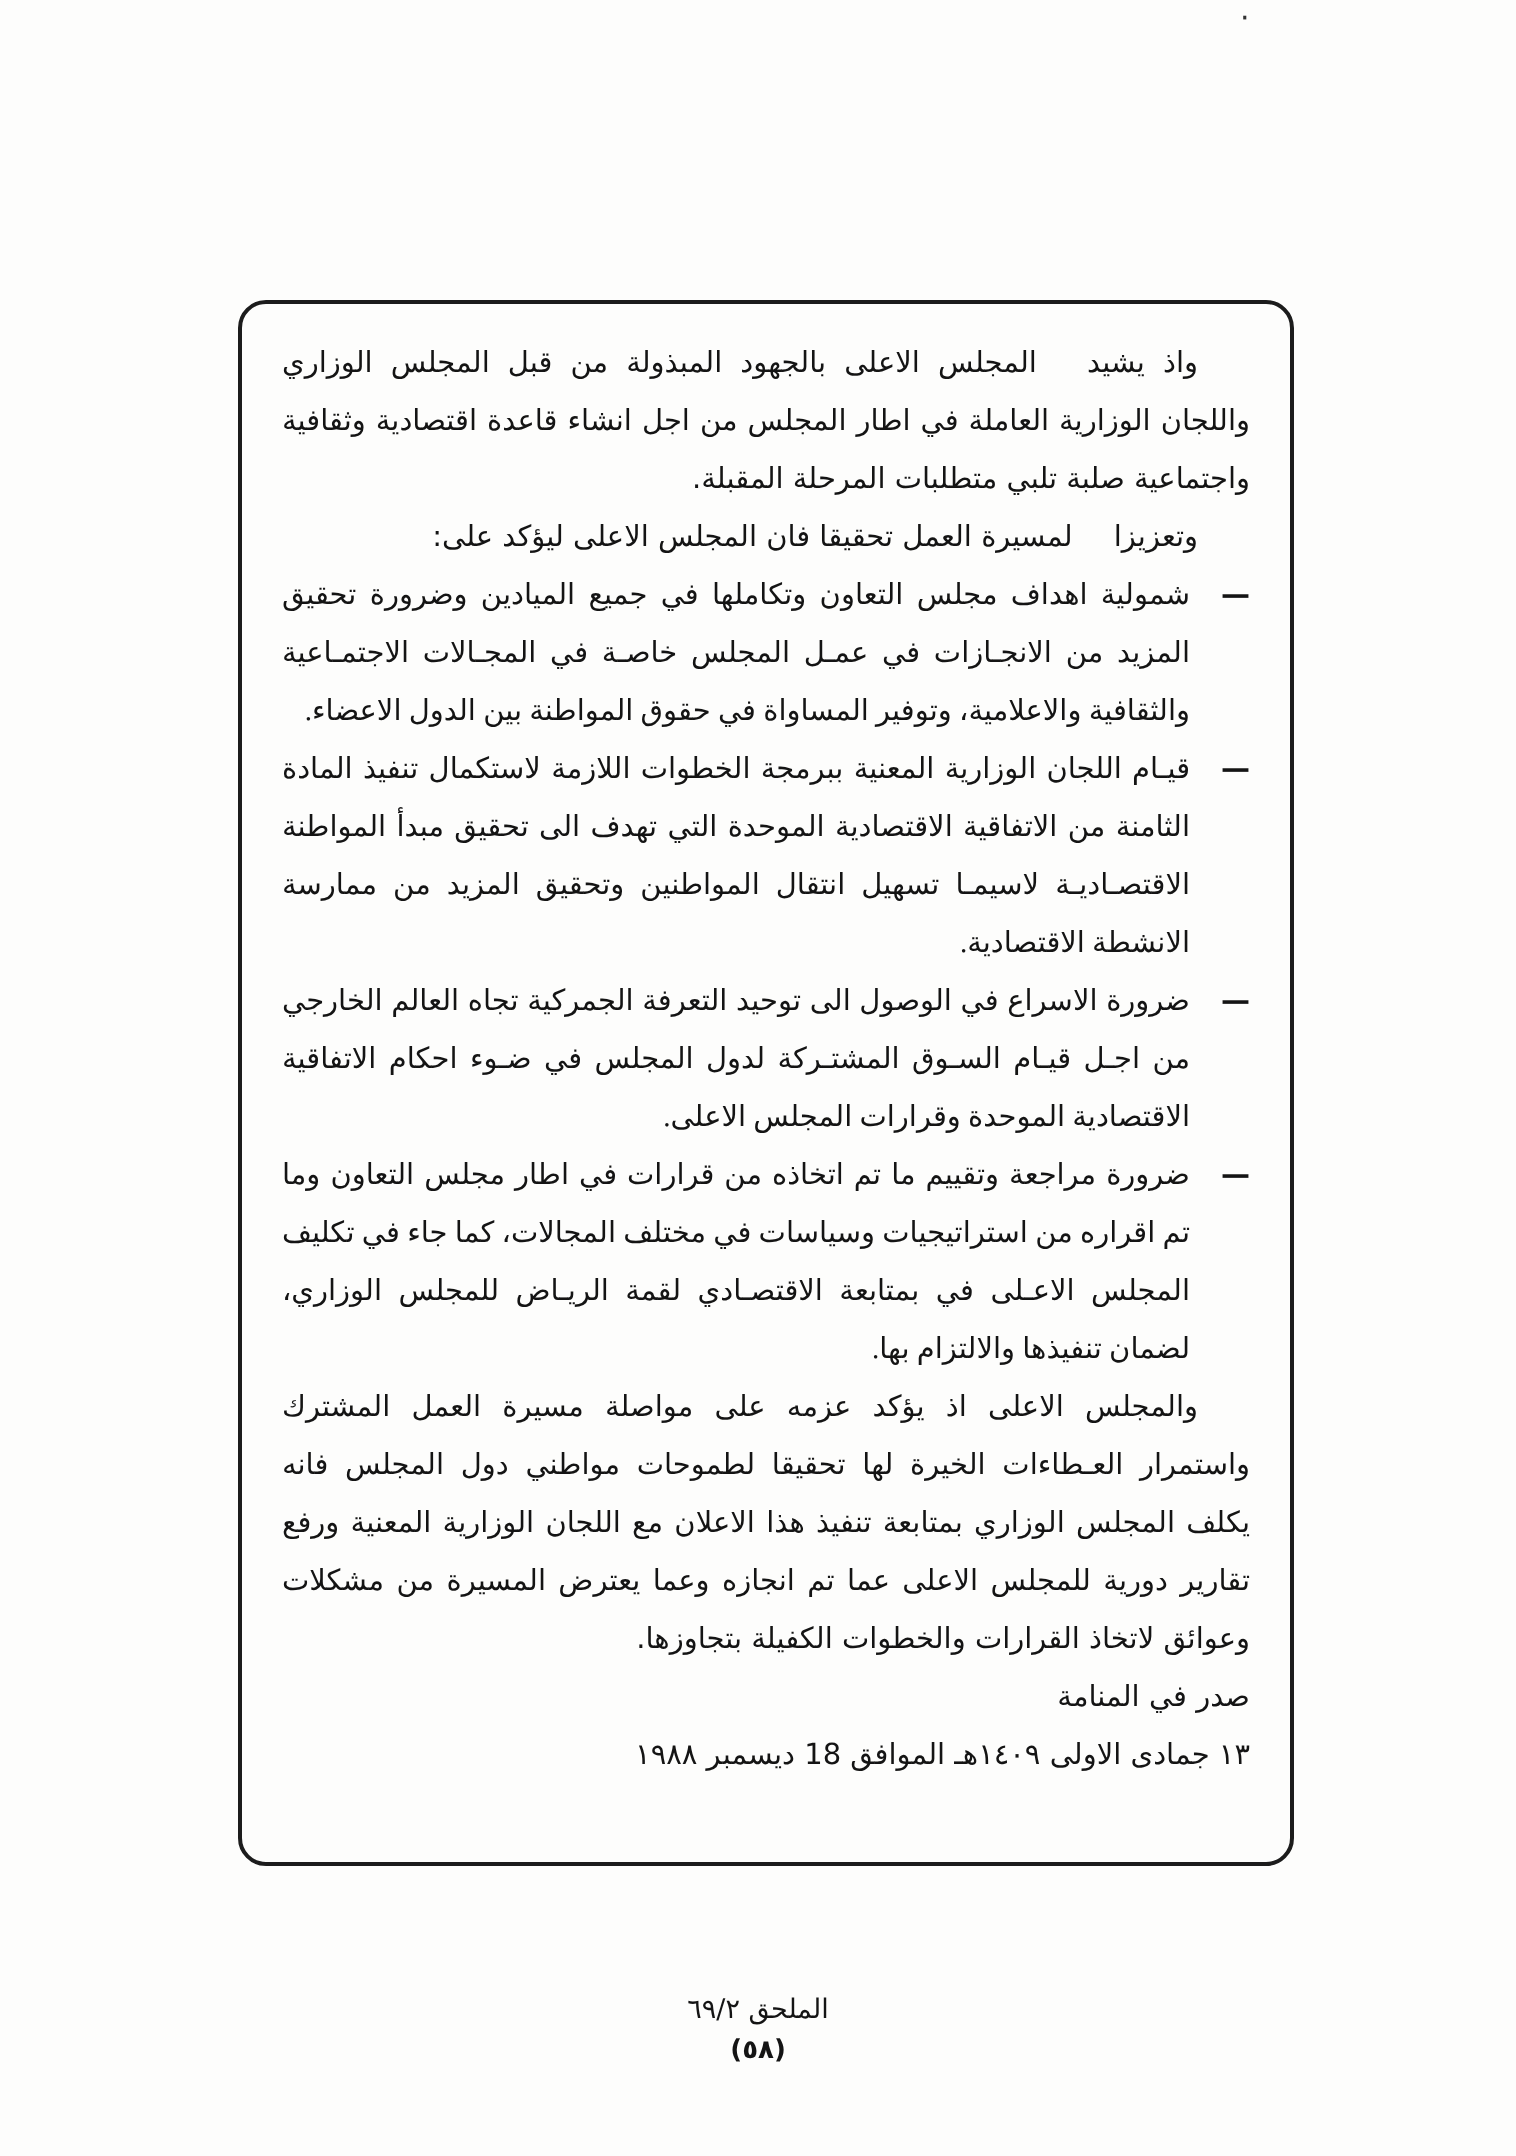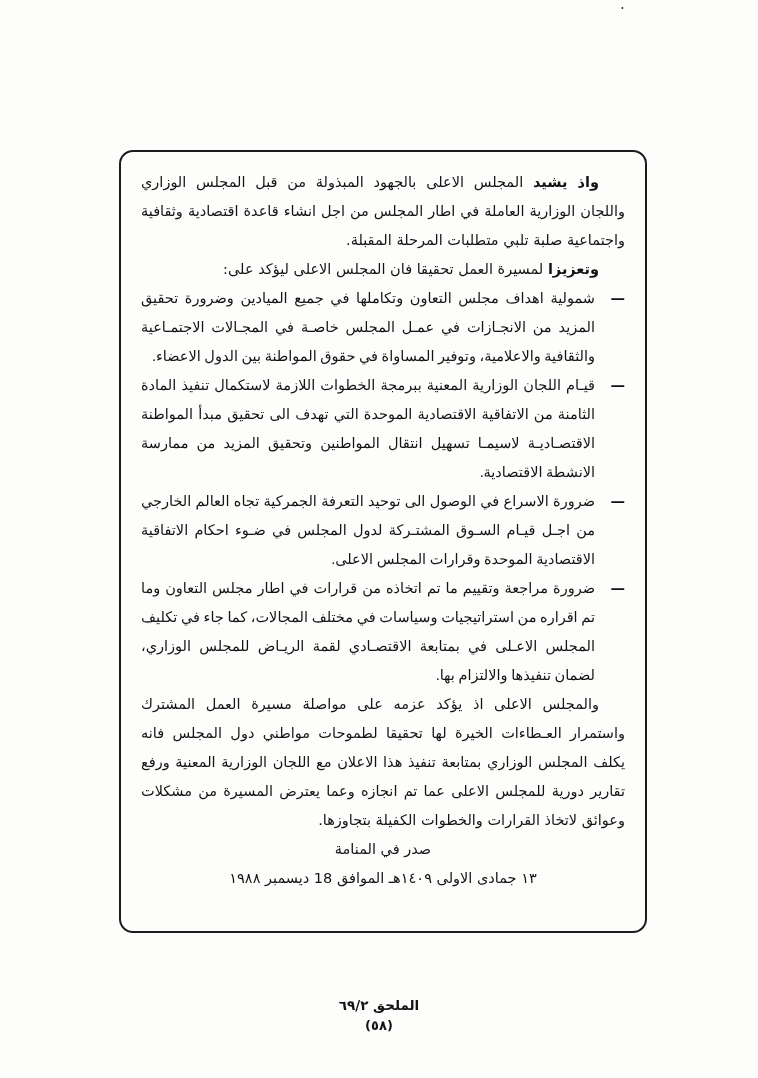--- a/index.html
+++ b/index.html
@@ -22,34 +22,34 @@
     border:2px solid #1c1c1c; border-radius:14px;
     padding:16px 20px 8px 20px;
     direction:rtl; unicode-bidi:embed;
     font-size:14.5px; line-height:29px;
     text-align:justify;
     overflow:hidden;
   }
 
   .para { text-align:justify; }
   .para.first-indent { text-indent:26px; }
-  .lead { font-weight:bold; }
+  .lead { font-weight:normal;margin-left:16px; }
 
   .bullet { display:flex; direction:rtl; }
   .bullet .marker { flex:0 0 30px; width:30px; font-weight:bold; }
   .bullet .btext { flex:1; text-align:justify;font-family:Liberation Serif, serif; }
 
-  .center-line { text-align:center; text-indent:0; }
+  .center-line { text-align:right; text-indent:0; }
 
   .footer {
     position:absolute; left:0; right:0; top:997px;
     text-align:center; direction:rtl;
     font-size:13.5px; color:#141414;
   }
-  .footer .appendix { font-weight:bold; }
+  .footer .appendix { font-weight:normal; }
   .footer .pageno { margin-top:5px; font-size:13px; font-weight:bold; }
 </style>
 </head>
 <body>
 
 <div class="page">
 
   <div class="stray-dot">·</div>
 
   <div class="frame">

